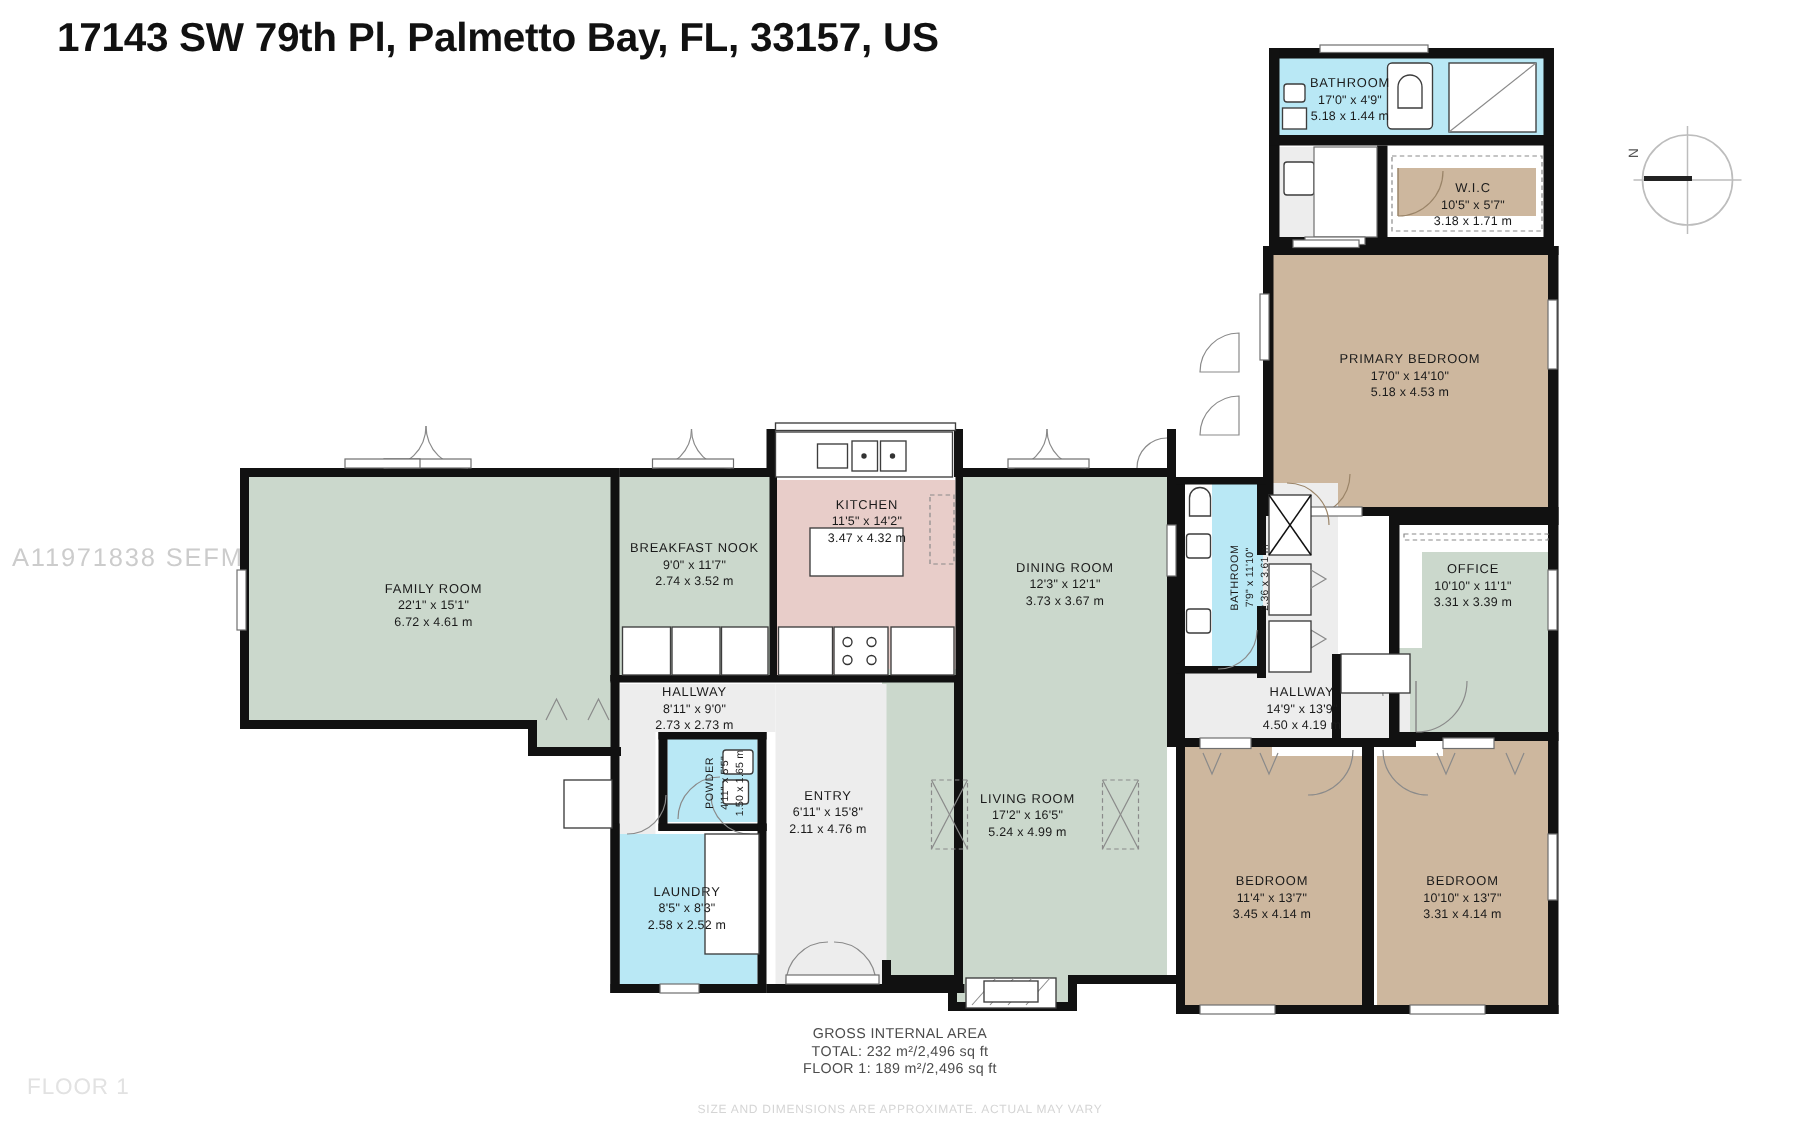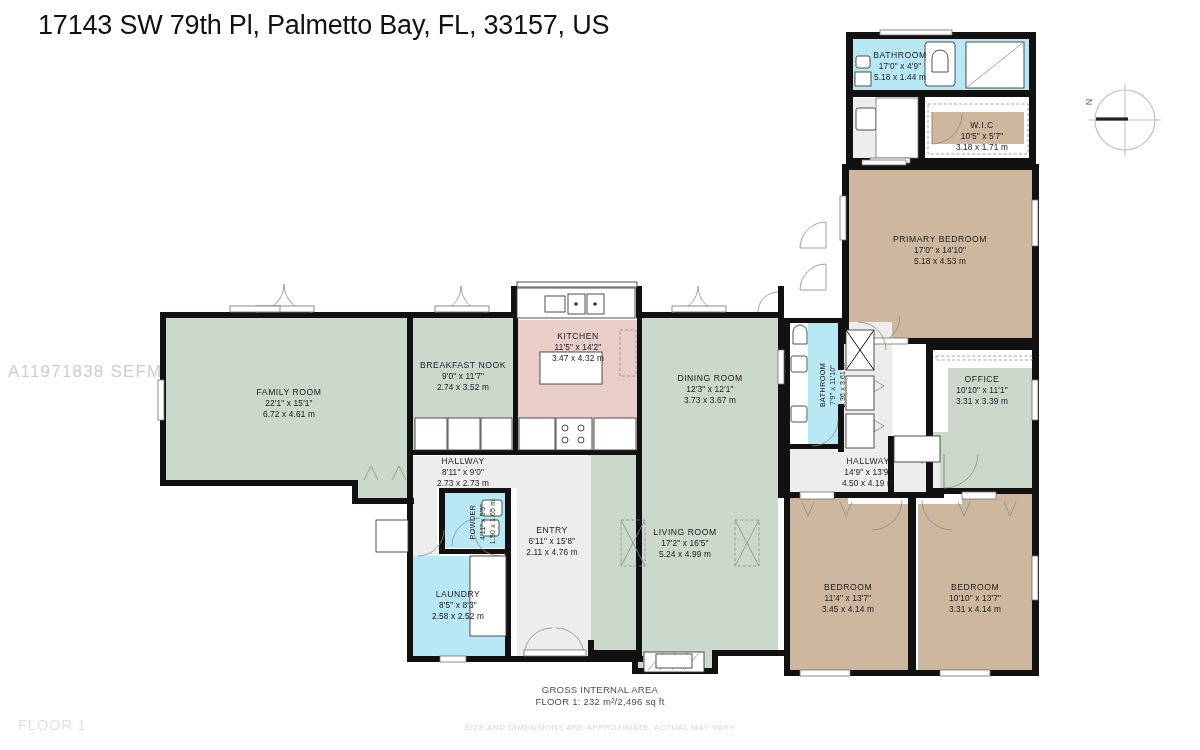--- a/index.html
+++ b/index.html
@@ -7,21 +7,21 @@
     width:1200px;height:750px;
     background:#ffffff;
     font-family:"Liberation Sans", sans-serif;
     overflow:hidden;
     position:relative;
   }
   #plan-title{
     position:absolute;
     left:38px; top:10px;
     font-size:27px;
-    font-weight:400;
+    font-weight:700;
     letter-spacing:-0.2px;
     color:#111111;
     white-space:nowrap;
   }
   #watermark{
     position:absolute;
     left:8px; top:362px;
     font-size:17px;
     font-weight:500;
     letter-spacing:1.2px;
@@ -404,15 +404,16 @@
     <circle class="compass-c" cx="1125" cy="120" r="30"></circle>
     <line class="compass-x" x1="1125" y1="84" x2="1125" y2="156"></line>
     <line class="compass-x" x1="1089" y1="120" x2="1161" y2="120"></line>
     <line class="compass-n" x1="1096" y1="119" x2="1128" y2="119"></line>
     <text class="ctext" x="1092" y="102" text-anchor="middle" transform="rotate(-90 1092 102)">N</text>
   </g>
 </svg>
 
 <div id="footer">
   <div class="fline">GROSS INTERNAL AREA</div>
-  <div class="fline">FLOOR 1: 232 m²/2,496 sq ft</div>
+  <div class="fline">TOTAL: 232 m²/2,496 sq ft</div>
+  <div class="fline">FLOOR 1: 189 m²/2,496 sq ft</div>
   <div class="fdisc">SIZE AND DIMENSIONS ARE APPROXIMATE. ACTUAL MAY VARY</div>
 </div>
 
 </body></html>

